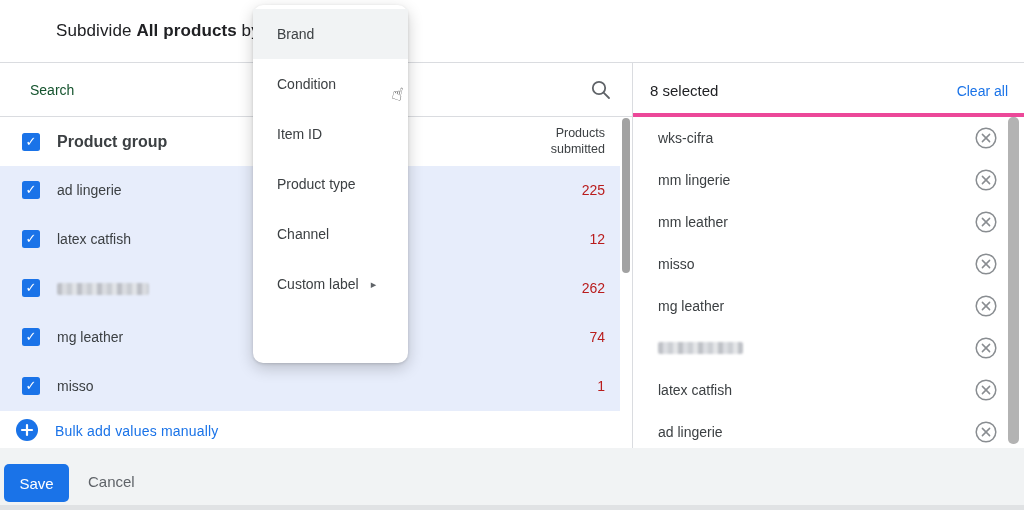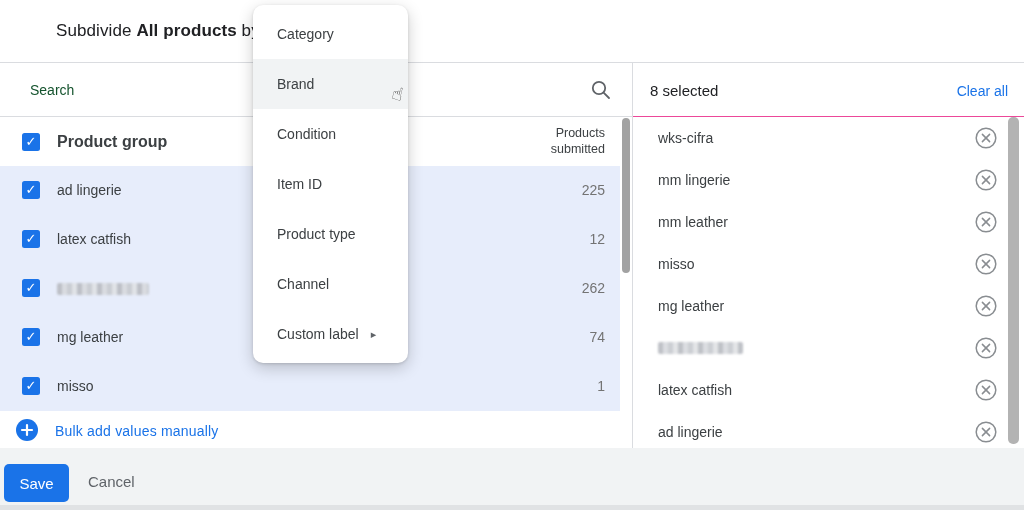--- a/index.html
+++ b/index.html
@@ -23,42 +23,42 @@
   .search-icon { position:absolute; left:590px; top:16px; width:22px; height:22px; }
 
   .thead-row { position:absolute; left:0; top:118px; width:620px; height:48px; background:#fff; }
   .col-num-head { position:absolute; right:15px; top:7px; text-align:right; font-size:12.5px;
                   line-height:1.3; color:#3c4043; }
   .thead-name { position:absolute; left:57px; top:15px; font-size:16px; font-weight:700; color:#3c4043; }
 
   .rows { position:absolute; left:0; top:166px; width:620px; background:#e7edfb; }
   .prow { position:relative; height:49px; }
   .prow .name { position:absolute; left:57px; top:16px; font-size:14px; color:#3c4043; }
-  .prow .val  { position:absolute; right:15px; top:16px; font-size:14px; color:#737373; }
+  .prow .val  { position:absolute; right:15px; top:16px; font-size:14px; color:#b91c1c; }
 
   .checkbox { position:absolute; left:22px; top:15px; width:18px; height:18px; background:#1a73e8;
               border-radius:2.5px; color:#fff; font-size:13px; line-height:18px; text-align:center;
               font-weight:700; }
   .thead-row .checkbox { top:15px; }
 
   .blurbar { position:absolute; left:57px; top:19px; width:92px; height:12px; border-radius:2px;
              background:repeating-linear-gradient(90deg,#b9bcc2 0 5px,#d8dade 5px 10px,#c7cacf 10px 15px,#e0e2e5 15px 20px);
              filter:blur(1.3px); opacity:.9; }
 
   .bulk-row { position:absolute; left:0; top:411px; width:632px; height:39px; background:#fff;
               display:flex; align-items:center; }
   .plus-icon { position:absolute; left:16px; top:8px; width:22px; height:22px; }
   .bulk-label { margin-left:55px; font-size:14px; font-weight:500; color:#1a73e8; letter-spacing:.2px; }
 
   .sb-left { position:absolute; left:622px; top:118px; width:8px; height:155px; background:#a2a2a2; border-radius:4px; }
   .vdiv { position:absolute; left:632px; top:63px; width:1px; height:385px; background:#dadce0; }
 
   
   .rpanel { position:absolute; left:633px; top:63px; width:391px; height:385px; background:#fff; overflow:hidden; }
-  .rp-head { position:relative; height:54px; border-bottom:1px solid #ec4899; }
+  .rp-head { position:relative; height:54px; border-bottom:4px solid #ec4899; }
   .rp-count { position:absolute; left:17px; top:19px; font-size:15px; color:#202124; }
   .rp-clear { position:absolute; right:16px; top:20px; font-size:14px; font-weight:500; color:#1a73e8; cursor:pointer; }
   .rp-list { position:absolute; left:8px; top:54px; width:391px; }
   .rp-item { position:relative; height:42px; }
   .rp-item .lbl { position:absolute; left:17px; top:13px; font-size:14px; color:#3c4043; }
   .rp-item .cx { position:absolute; right:35px; top:10px; width:22px; height:22px; }
   .rp-item .blurbar { left:17px; top:15px; width:85px; }
   .sb-right { position:absolute; left:375px; top:54px; width:11px; height:327px; background:#b3b3b3; border-radius:5px; }
 
   
@@ -221,21 +221,20 @@
   <div class="sb-right"></div>
 </div>
 
 <div class="footer">
   <button class="save-btn">Save</button>
   <span class="cancel-btn">Cancel</span>
 </div>
 <div class="footer-edge"></div>
 
 <div class="menu">
-  <div class="mi">Category</div>
   <div class="mi hover">Brand</div>
   <div class="mi">Condition</div>
   <div class="mi">Item ID</div>
   <div class="mi">Product type</div>
   <div class="mi">Channel</div>
   <div class="mi">
     <span>Custom label</span>
     <span class="subarrow">▸</span>
   </div>
 </div>

